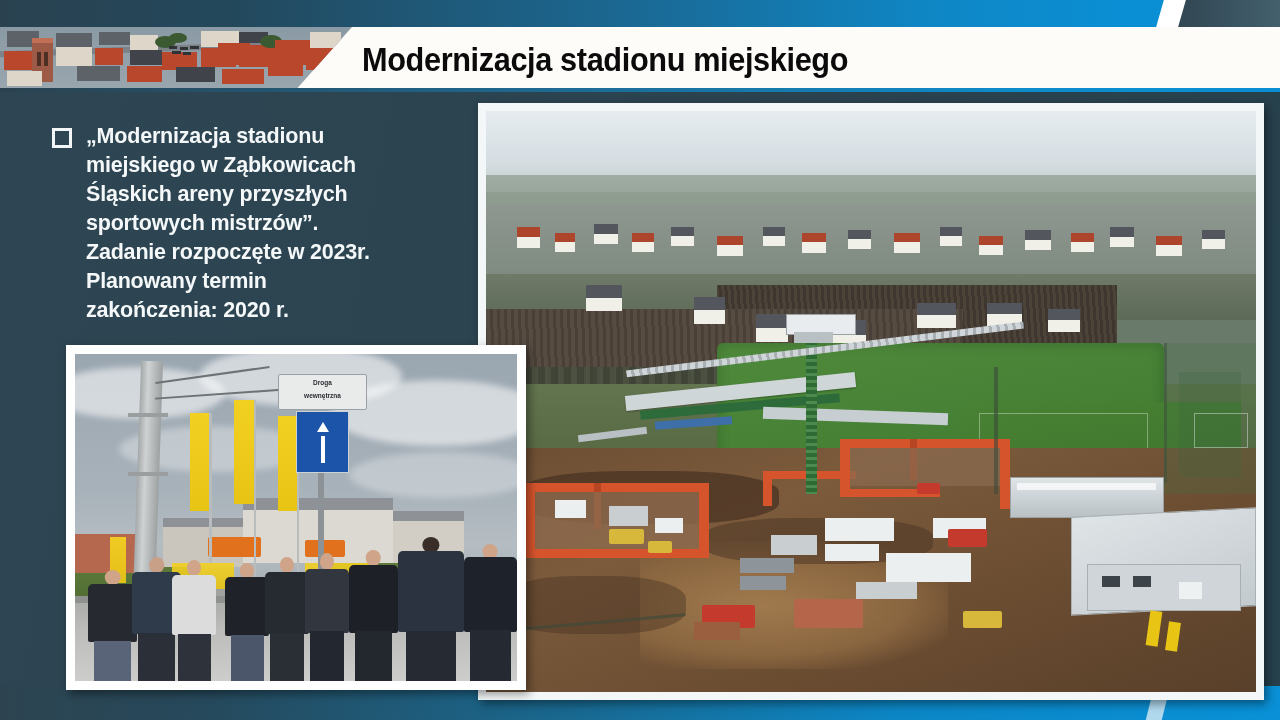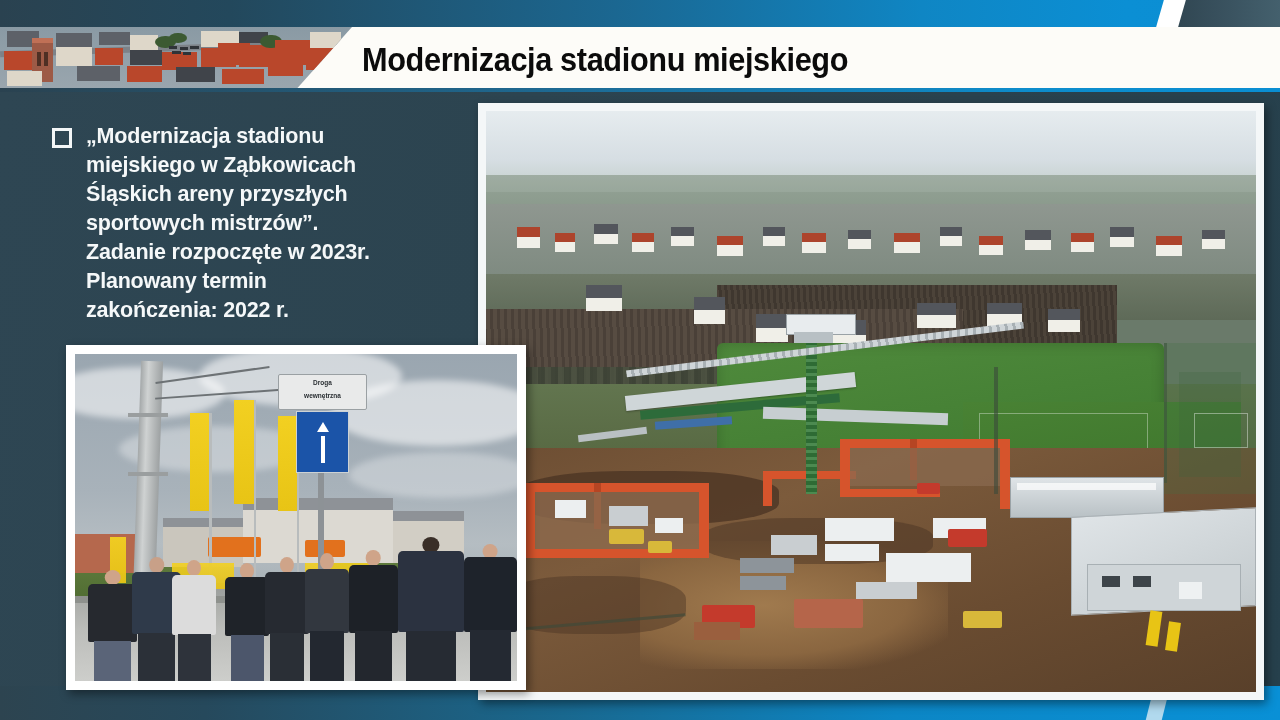--- a/index.html
+++ b/index.html
@@ -491,16 +491,16 @@
   <div class="title-underline"></div>
 
   <div class="bullet-block">
     <div class="bullet-mark"></div>
     <div class="bullet-text">„Modernizacja stadionu
 miejskiego w Ząbkowicach
 Śląskich areny przyszłych
 sportowych mistrzów”.
 Zadanie rozpoczęte w 2023r.
 Planowany termin
-zakończenia: 2022 r.</div>
+zakończenia: 2020 r.</div>
   </div>
 
 </div>
 
 </body></html>

